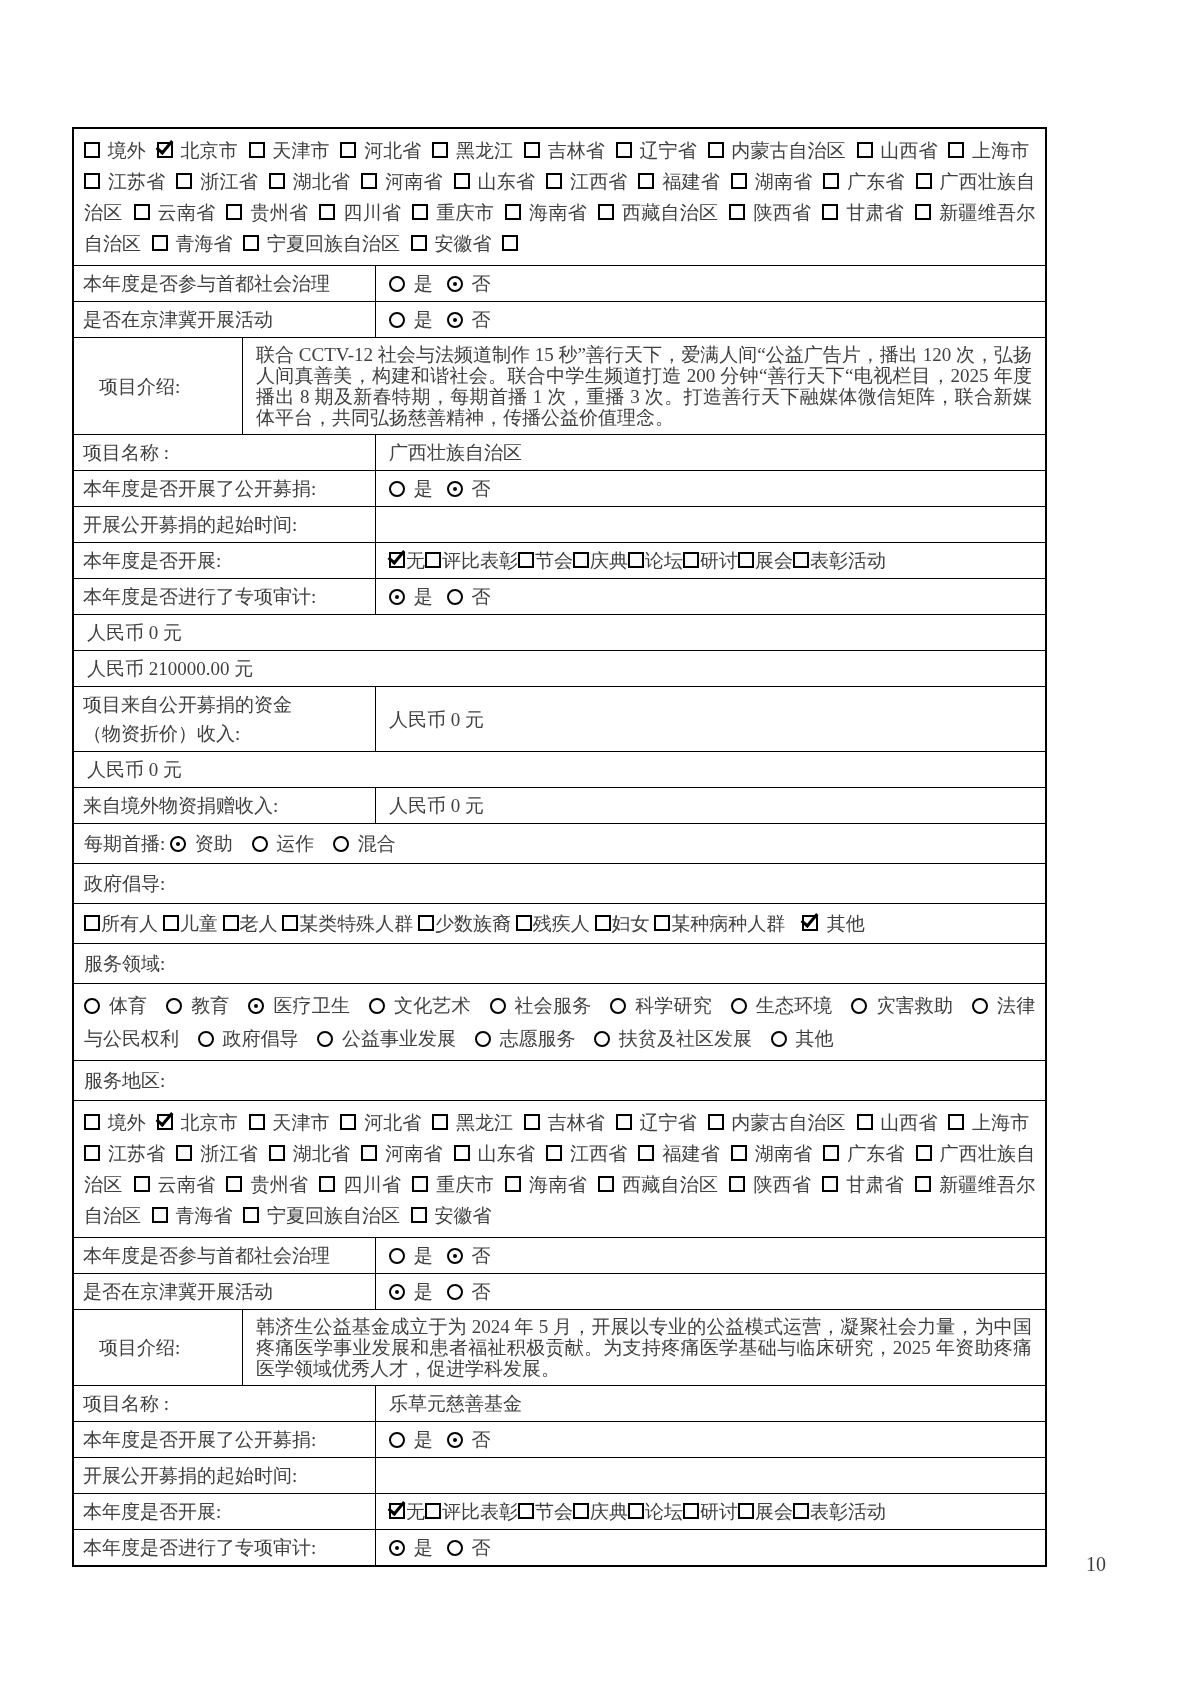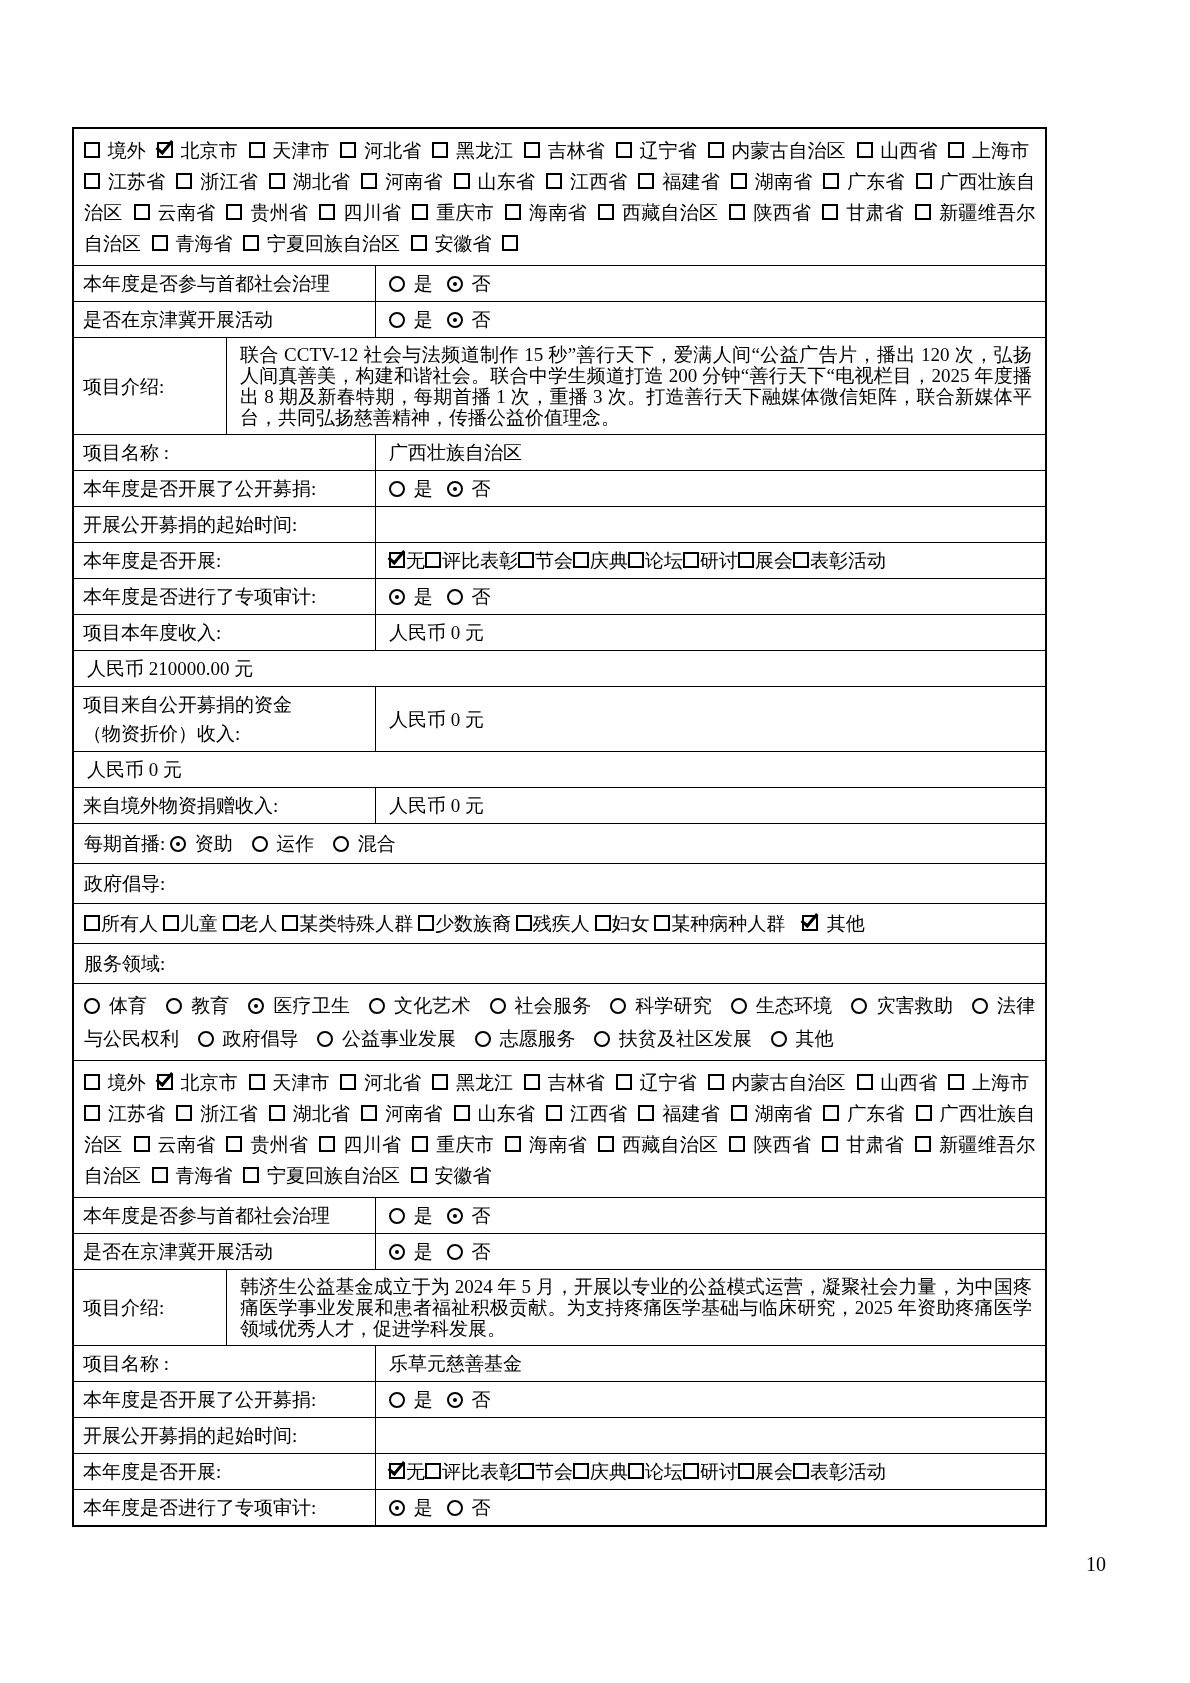--- a/index.html
+++ b/index.html
@@ -1,24 +1,24 @@
 <!DOCTYPE html>
 <html><head>
 <meta charset="utf-8">
 <style>
   html,body{margin:0;padding:0;background:#fff;}
   .page{position:relative;width:1190px;height:1683px;background:#ffffff;
-        font-family:"Liberation Serif","DejaVu Serif",serif;color:#000000;font-size:19px;overflow:hidden;}
+        font-family:"Liberation Serif","DejaVu Serif",serif;color:#404040;font-size:19px;overflow:hidden;}
   .formtable{position:absolute;left:72px;top:127px;width:975px;border:2px solid #000;background:#fff;box-sizing:border-box;}
   .row{display:flex;border-top:1px solid #000;min-height:34px;box-sizing:border-box;align-items:stretch;}
   .row:first-child{border-top:0;}
   .cell{box-sizing:border-box;}
   .lab{flex:0 0 302px;width:302px;border-right:1px solid #000;display:flex;align-items:center;
        padding:3px 6px 3px 9px;line-height:29px;}
-  .lab.narrow{flex:0 0 153px;width:153px;}
+  .lab.narrow{flex:0 0 153px;width:153px;margin-left:16px;}
   .val{flex:1;display:flex;align-items:center;flex-wrap:wrap;padding:3px 10px 3px 13px;line-height:29px;}
   .val.parav{display:block;padding:6px 13px;}
   .single{flex:1;display:block;padding:4px 10px;line-height:31px;}
   .row.regions .single{text-align:justify;padding:6px 10px;line-height:31px;}
   .row.full_radios .single{text-align:justify;padding:5px 10px;line-height:33px;}
   .row.money{min-height:62px;justify-content:flex-end;}
   .row.intro .lab{justify-content:flex-start;}
   .para{line-height:21px;text-align:justify;}
   .lines div{line-height:29px;}
   
@@ -115,23 +115,20 @@
       <div class="row qa">
         <div class="cell lab">
           <span>本年度是否进行了专项审计:</span>
         </div>
         <div class="cell val">
           <span class="it"><span class="rd on"></span>&nbsp;<span>是</span></span> 
           <span class="it"><span class="rd"></span>&nbsp;<span>否</span></span> 
         </div>
       </div>
       <div class="row qa_text">
-        <div class="cell lab">
-          <span>项目本年度收入:</span>
-        </div>
         <div class="cell val">
           <span>人民币 0 元</span>
         </div>
       </div>
       <div class="row qa_text">
         <div class="cell val">
           <span>人民币 210000.00 元</span>
         </div>
       </div>
       <div class="row qa_text money">
@@ -165,20 +162,23 @@
         <div class="cell single"><span>政府倡导:</span></div>
       </div>
       <div class="row full_checks">
         <div class="cell single"><span class="it"><span class="cb"></span><span>所有人</span></span> <span class="it"><span class="cb"></span><span>儿童</span></span> <span class="it"><span class="cb"></span><span>老人</span></span> <span class="it"><span class="cb"></span><span>某类特殊人群</span></span> <span class="it"><span class="cb"></span><span>少数族裔</span></span> <span class="it"><span class="cb"></span><span>残疾人</span></span> <span class="it"><span class="cb"></span><span>妇女</span></span> <span class="it"><span class="cb"></span><span>某种病种人群</span></span> <span class="it sp"><span class="cb on"></span>&nbsp;<span>其他</span></span> </div>
       </div>
       <div class="row full_text">
         <div class="cell single"><span>服务领域:</span></div>
       </div>
       <div class="row full_radios">
         <div class="cell single"><span class="it"><span class="rd"></span>&nbsp;<span>体育</span></span> <span class="it"><span class="rd"></span>&nbsp;<span>教育</span></span> <span class="it"><span class="rd on"></span>&nbsp;<span>医疗卫生</span></span> <span class="it"><span class="rd"></span>&nbsp;<span>文化艺术</span></span> <span class="it"><span class="rd"></span>&nbsp;<span>社会服务</span></span> <span class="it"><span class="rd"></span>&nbsp;<span>科学研究</span></span> <span class="it"><span class="rd"></span>&nbsp;<span>生态环境</span></span> <span class="it"><span class="rd"></span>&nbsp;<span>灾害救助</span></span> <span class="it"><span class="rd"></span>&nbsp;<span>法律与公民权利</span></span> <span class="it"><span class="rd"></span>&nbsp;<span>政府倡导</span></span> <span class="it"><span class="rd"></span>&nbsp;<span>公益事业发展</span></span> <span class="it"><span class="rd"></span>&nbsp;<span>志愿服务</span></span> <span class="it"><span class="rd"></span>&nbsp;<span>扶贫及社区发展</span></span> <span class="it"><span class="rd"></span>&nbsp;<span>其他</span></span> </div>
+      </div>
+      <div class="row full_text">
+        <div class="cell single"><span>服务地区:</span></div>
       </div>
       <div class="row regions">
         <div class="cell single"><span class="it"><span class="cb"></span>&nbsp;<span>境外</span></span> <span class="it"><span class="cb on"></span>&nbsp;<span>北京市</span></span> <span class="it"><span class="cb"></span>&nbsp;<span>天津市</span></span> <span class="it"><span class="cb"></span>&nbsp;<span>河北省</span></span> <span class="it"><span class="cb"></span>&nbsp;<span>黑龙江</span></span> <span class="it"><span class="cb"></span>&nbsp;<span>吉林省</span></span> <span class="it"><span class="cb"></span>&nbsp;<span>辽宁省</span></span> <span class="it"><span class="cb"></span>&nbsp;<span>内蒙古自治区</span></span> <span class="it"><span class="cb"></span>&nbsp;<span>山西省</span></span> <span class="it"><span class="cb"></span>&nbsp;<span>上海市</span></span> <span class="it"><span class="cb"></span>&nbsp;<span>江苏省</span></span> <span class="it"><span class="cb"></span>&nbsp;<span>浙江省</span></span> <span class="it"><span class="cb"></span>&nbsp;<span>湖北省</span></span> <span class="it"><span class="cb"></span>&nbsp;<span>河南省</span></span> <span class="it"><span class="cb"></span>&nbsp;<span>山东省</span></span> <span class="it"><span class="cb"></span>&nbsp;<span>江西省</span></span> <span class="it"><span class="cb"></span>&nbsp;<span>福建省</span></span> <span class="it"><span class="cb"></span>&nbsp;<span>湖南省</span></span> <span class="it"><span class="cb"></span>&nbsp;<span>广东省</span></span> <span class="it"><span class="cb"></span>&nbsp;<span>广西壮族自治区</span></span> <span class="it"><span class="cb"></span>&nbsp;<span>云南省</span></span> <span class="it"><span class="cb"></span>&nbsp;<span>贵州省</span></span> <span class="it"><span class="cb"></span>&nbsp;<span>四川省</span></span> <span class="it"><span class="cb"></span>&nbsp;<span>重庆市</span></span> <span class="it"><span class="cb"></span>&nbsp;<span>海南省</span></span> <span class="it"><span class="cb"></span>&nbsp;<span>西藏自治区</span></span> <span class="it"><span class="cb"></span>&nbsp;<span>陕西省</span></span> <span class="it"><span class="cb"></span>&nbsp;<span>甘肃省</span></span> <span class="it"><span class="cb"></span>&nbsp;<span>新疆维吾尔自治区</span></span> <span class="it"><span class="cb"></span>&nbsp;<span>青海省</span></span> <span class="it"><span class="cb"></span>&nbsp;<span>宁夏回族自治区</span></span> <span class="it"><span class="cb"></span>&nbsp;<span>安徽省</span></span> </div>
       </div>
       <div class="row qa">
         <div class="cell lab">
           <span>本年度是否参与首都社会治理</span>
         </div>
         <div class="cell val">
           <span class="it"><span class="rd"></span>&nbsp;<span>是</span></span> 

